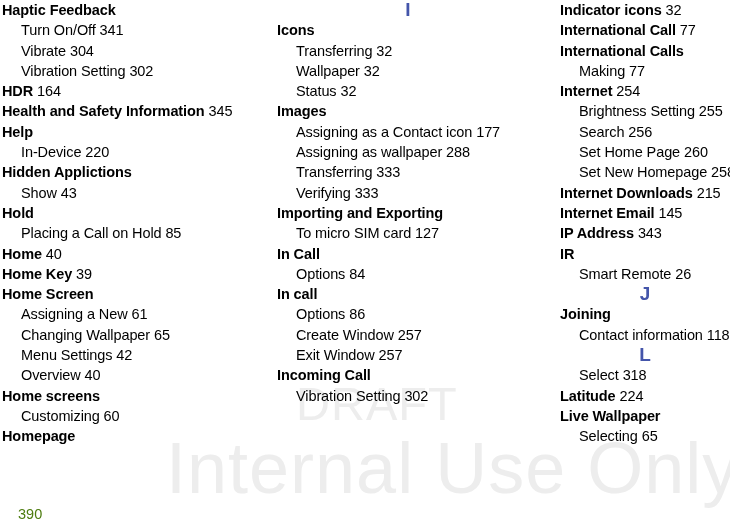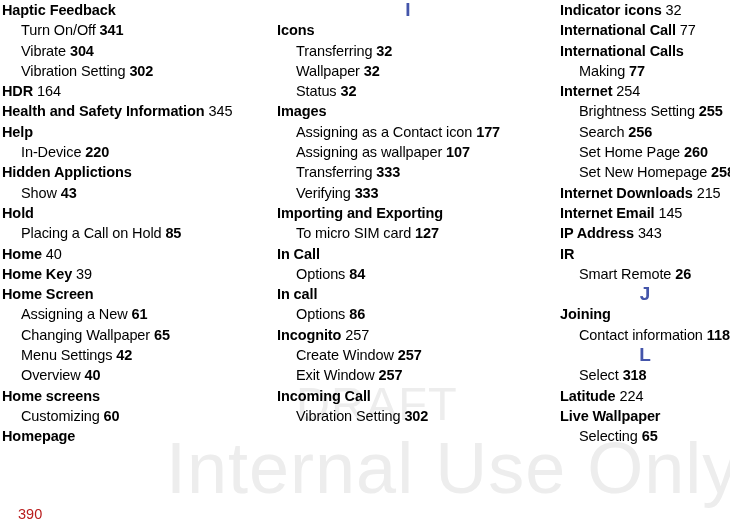--- a/index.html
+++ b/index.html
@@ -74,21 +74,21 @@
   }
   .entry.level-0 {
     font-weight: bold;
     padding-left: 0;
   }
   .entry.level-1 {
     font-weight: normal;
     padding-left: 19px;
   }
   .entry .page-ref {
-    font-weight: bold;
+    font-weight: normal;
   }
   .entry.level-0 .page-ref {
     font-weight: normal;
   }
 
   
   .letter-heading {
     font-size: 19px;
     line-height: 20.3px;
     font-weight: bold;
@@ -100,21 +100,21 @@
   
   #page-footer {
     position: absolute;
     left: 18px;
     top: 505px;
     z-index: 2;
   }
   #page-number {
     font-size: 14.5px;
     line-height: 18px;
-    color: #b91c1c;
+    color: #4d7c0f;
     font-weight: normal;
   }
 </style>
 </head>
 <body>
 
 <div id="watermark">
   <div class="wm-line" id="wm-draft">DRAFT</div>
   <div class="wm-line" id="wm-internal">Internal Use Only</div>
 </div>
@@ -145,30 +145,29 @@
       <div class="entry level-0"><span>Homepage</span></div>
     </div>
   <div class="column" id="column-2">
       <div class="letter-heading" style="color: rgb(68, 85, 170);">I</div>
       <div class="entry level-0"><span>Icons</span></div>
       <div class="entry level-1"><span>Transferring</span><span class="page-ref"> 32</span></div>
       <div class="entry level-1"><span>Wallpaper</span><span class="page-ref"> 32</span></div>
       <div class="entry level-1"><span>Status</span><span class="page-ref"> 32</span></div>
       <div class="entry level-0"><span>Images</span></div>
       <div class="entry level-1"><span>Assigning as a Contact icon</span><span class="page-ref"> 177</span></div>
-      <div class="entry level-1"><span>Assigning as wallpaper</span><span class="page-ref"> 107</span></div>
+      <div class="entry level-1"><span>Assigning as wallpaper</span><span class="page-ref"> 288</span></div>
       <div class="entry level-1"><span>Transferring</span><span class="page-ref"> 333</span></div>
       <div class="entry level-1"><span>Verifying</span><span class="page-ref"> 333</span></div>
       <div class="entry level-0"><span>Importing and Exporting</span></div>
       <div class="entry level-1"><span>To micro SIM card</span><span class="page-ref"> 127</span></div>
       <div class="entry level-0"><span>In Call</span></div>
       <div class="entry level-1"><span>Options</span><span class="page-ref"> 84</span></div>
       <div class="entry level-0"><span>In call</span></div>
       <div class="entry level-1"><span>Options</span><span class="page-ref"> 86</span></div>
-      <div class="entry level-0"><span>Incognito</span><span class="page-ref"> 257</span></div>
       <div class="entry level-1"><span>Create Window</span><span class="page-ref"> 257</span></div>
       <div class="entry level-1"><span>Exit Window</span><span class="page-ref"> 257</span></div>
       <div class="entry level-0"><span>Incoming Call</span></div>
       <div class="entry level-1"><span>Vibration Setting</span><span class="page-ref"> 302</span></div>
     </div>
   <div class="column" id="column-3">
       <div class="entry level-0"><span>Indicator icons</span><span class="page-ref"> 32</span></div>
       <div class="entry level-0"><span>International Call</span><span class="page-ref"> 77</span></div>
       <div class="entry level-0"><span>International Calls</span></div>
       <div class="entry level-1"><span>Making</span><span class="page-ref"> 77</span></div>

